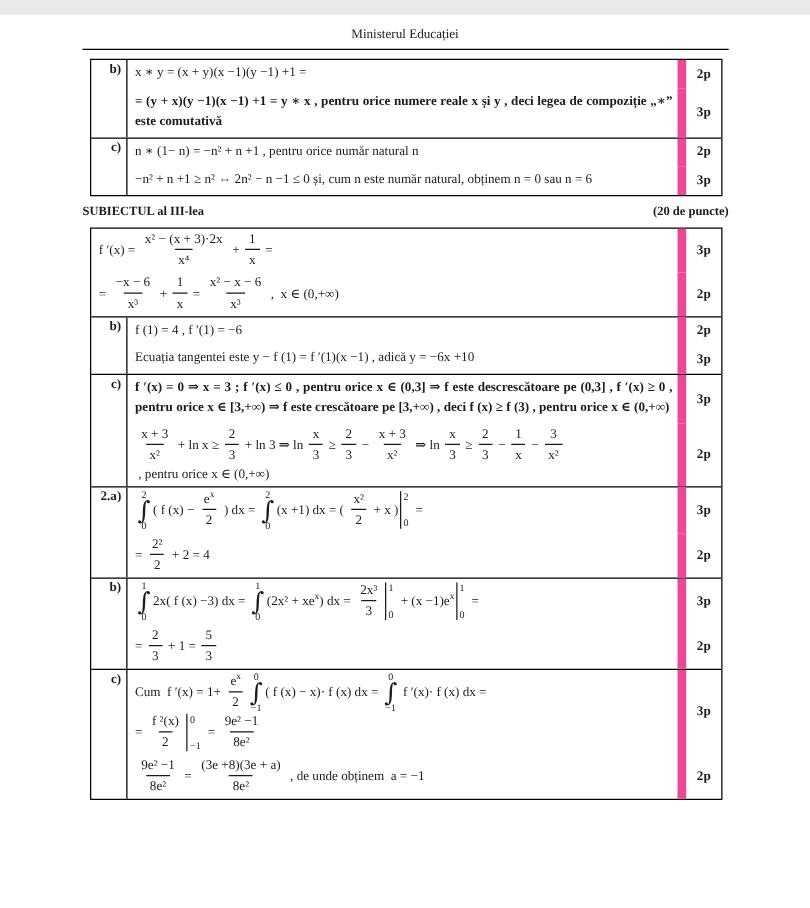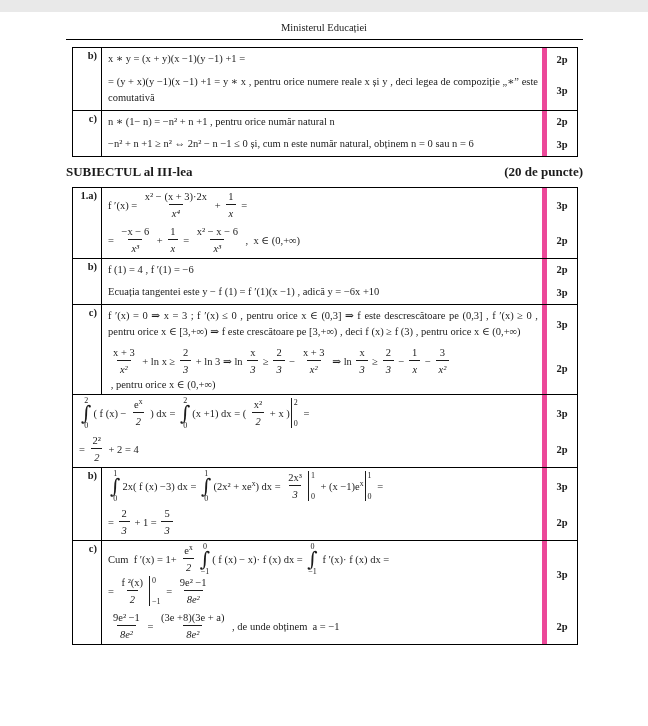--- a/index.html
+++ b/index.html
@@ -6,42 +6,42 @@
   .page {
     position:relative; width:648px; height:726px; margin:12px auto;
     background:#ffffff; box-sizing:border-box; padding-top:9px;
     font-family:"Liberation Serif","DejaVu Serif",serif;
     font-size:10.5px; color:#1b1b1b; overflow:hidden;
   }
   .hdr { text-align:center; line-height:13px; }
   .rule { margin:5px 0 0 66px; width:517px; border-top:1.4px solid #000; }
   .tbl { margin-left:72px; width:506px; border:1.4px solid #000; box-sizing:border-box; margin-top:7px; background:#fff; }
   .heading { display:flex; justify-content:space-between; align-items:baseline;
-    margin:7px 0 0 66px; width:517px; font-weight:bold; font-size:13px; }
+    margin:7px 0 0 66px; width:517px; font-weight:bold; font-size:10px; }
 
   .trow { display:flex; align-items:stretch; }
   .trow + .trow { border-top:1px solid #000; }
   .cell-label { width:29px; flex:none; border-right:1px solid #000; text-align:right;
     padding:2px 4px 0 0; font-weight:bold; box-sizing:border-box; }
   .cell-main { flex:1; display:flex; flex-direction:column; min-width:0; }
   .block { display:flex; flex:1 0 auto; align-items:stretch; }
   .block-content { flex:1; padding:2px 4px 2px 6px; display:flex; flex-direction:column;
     justify-content:center; min-width:0; box-sizing:border-box; }
-  .cell-points { width:35px; flex:none; border-left:5px solid #ec4899; display:flex;
+  .cell-points { width:35px; flex:none; border-left:7px solid #ec4899; display:flex;
     align-items:center; justify-content:center; font-weight:bold; box-sizing:border-box; }
 
   .pline { line-height:16.5px; padding:1px 0; }
-  .just { text-align:justify; }
+  .just { text-align:justify;font-weight:bold; }
   .mline { display:flex; align-items:center; flex-wrap:wrap; min-height:30px; line-height:15px; }
   .seg-txt { white-space:pre; }
   sup { font-size:7.5px; line-height:0; }
 
   .frac { display:inline-flex; flex-direction:column; align-items:center; margin:1px 2px; }
   .frac .num { padding:0 3px 1px; line-height:12px; white-space:pre;text-align:center; }
-  .frac .den { border-top:1px solid #1b1b1b; padding:3px 3px 0; line-height:12px; white-space:pre;font-style:italic; }
+  .frac .den { border-top:1px solid #1b1b1b; padding:3px 3px 0; line-height:12px; white-space:pre; }
   .frac .num .seg-txt, .frac .den .seg-txt { white-space:pre; }
 
   .intwrap { display:inline-flex; flex-direction:column; align-items:center; margin:0 2px; }
   .ilim { font-size:8px; line-height:8px; white-space:pre; }
   .isym { font-size:20px; line-height:17px; font-family:"DejaVu Serif",serif; }
 
   .evalbar { display:inline-flex; flex-direction:column; justify-content:space-between;
     border-left:1px solid #1b1b1b; height:30px; padding-left:2px; margin:0 3px 0 1px; }
   .blim { font-size:8px; line-height:9px; white-space:pre; }
 </style>
@@ -91,21 +91,20 @@
       </div>
     </div>
 
   <div class="heading">
     <span>SUBIECTUL al III-lea</span>
     <span>(20 de puncte)</span>
   </div>
 
   <div class="tbl">
       <div class="trow">
-        <div class="cell-label">1.a)</div>
         <div class="cell-main">
           <div class="block">
             <div class="block-content">
               <div class="mline">
                 <span class="seg-txt">f ′(x) = </span>
                 <span class="frac">
                   <span class="num"><span class="seg-txt">x² − (x + 3)·2x</span></span>
                   <span class="den"><span class="seg-txt">x⁴</span></span>
                 </span>
                 <span class="seg-txt"> + </span>
@@ -217,20 +216,21 @@
                   <span class="den"><span class="seg-txt">x²</span></span>
                 </span>
                 <span class="seg-txt"> , pentru orice x ∈ (0,+∞)</span>
               </div>
             </div>
             <div class="cell-points">2p</div>
           </div>
         </div>
       </div>
       <div class="trow">
+        <div class="cell-label">2.a)</div>
         <div class="cell-main">
           <div class="block">
             <div class="block-content">
               <div class="mline">
                 <span class="intwrap">
                   <span class="ilim">2</span>
                   <span class="isym">∫</span>
                   <span class="ilim">0</span>
                 </span>
                 <span class="seg-txt">( f (x) − </span>

